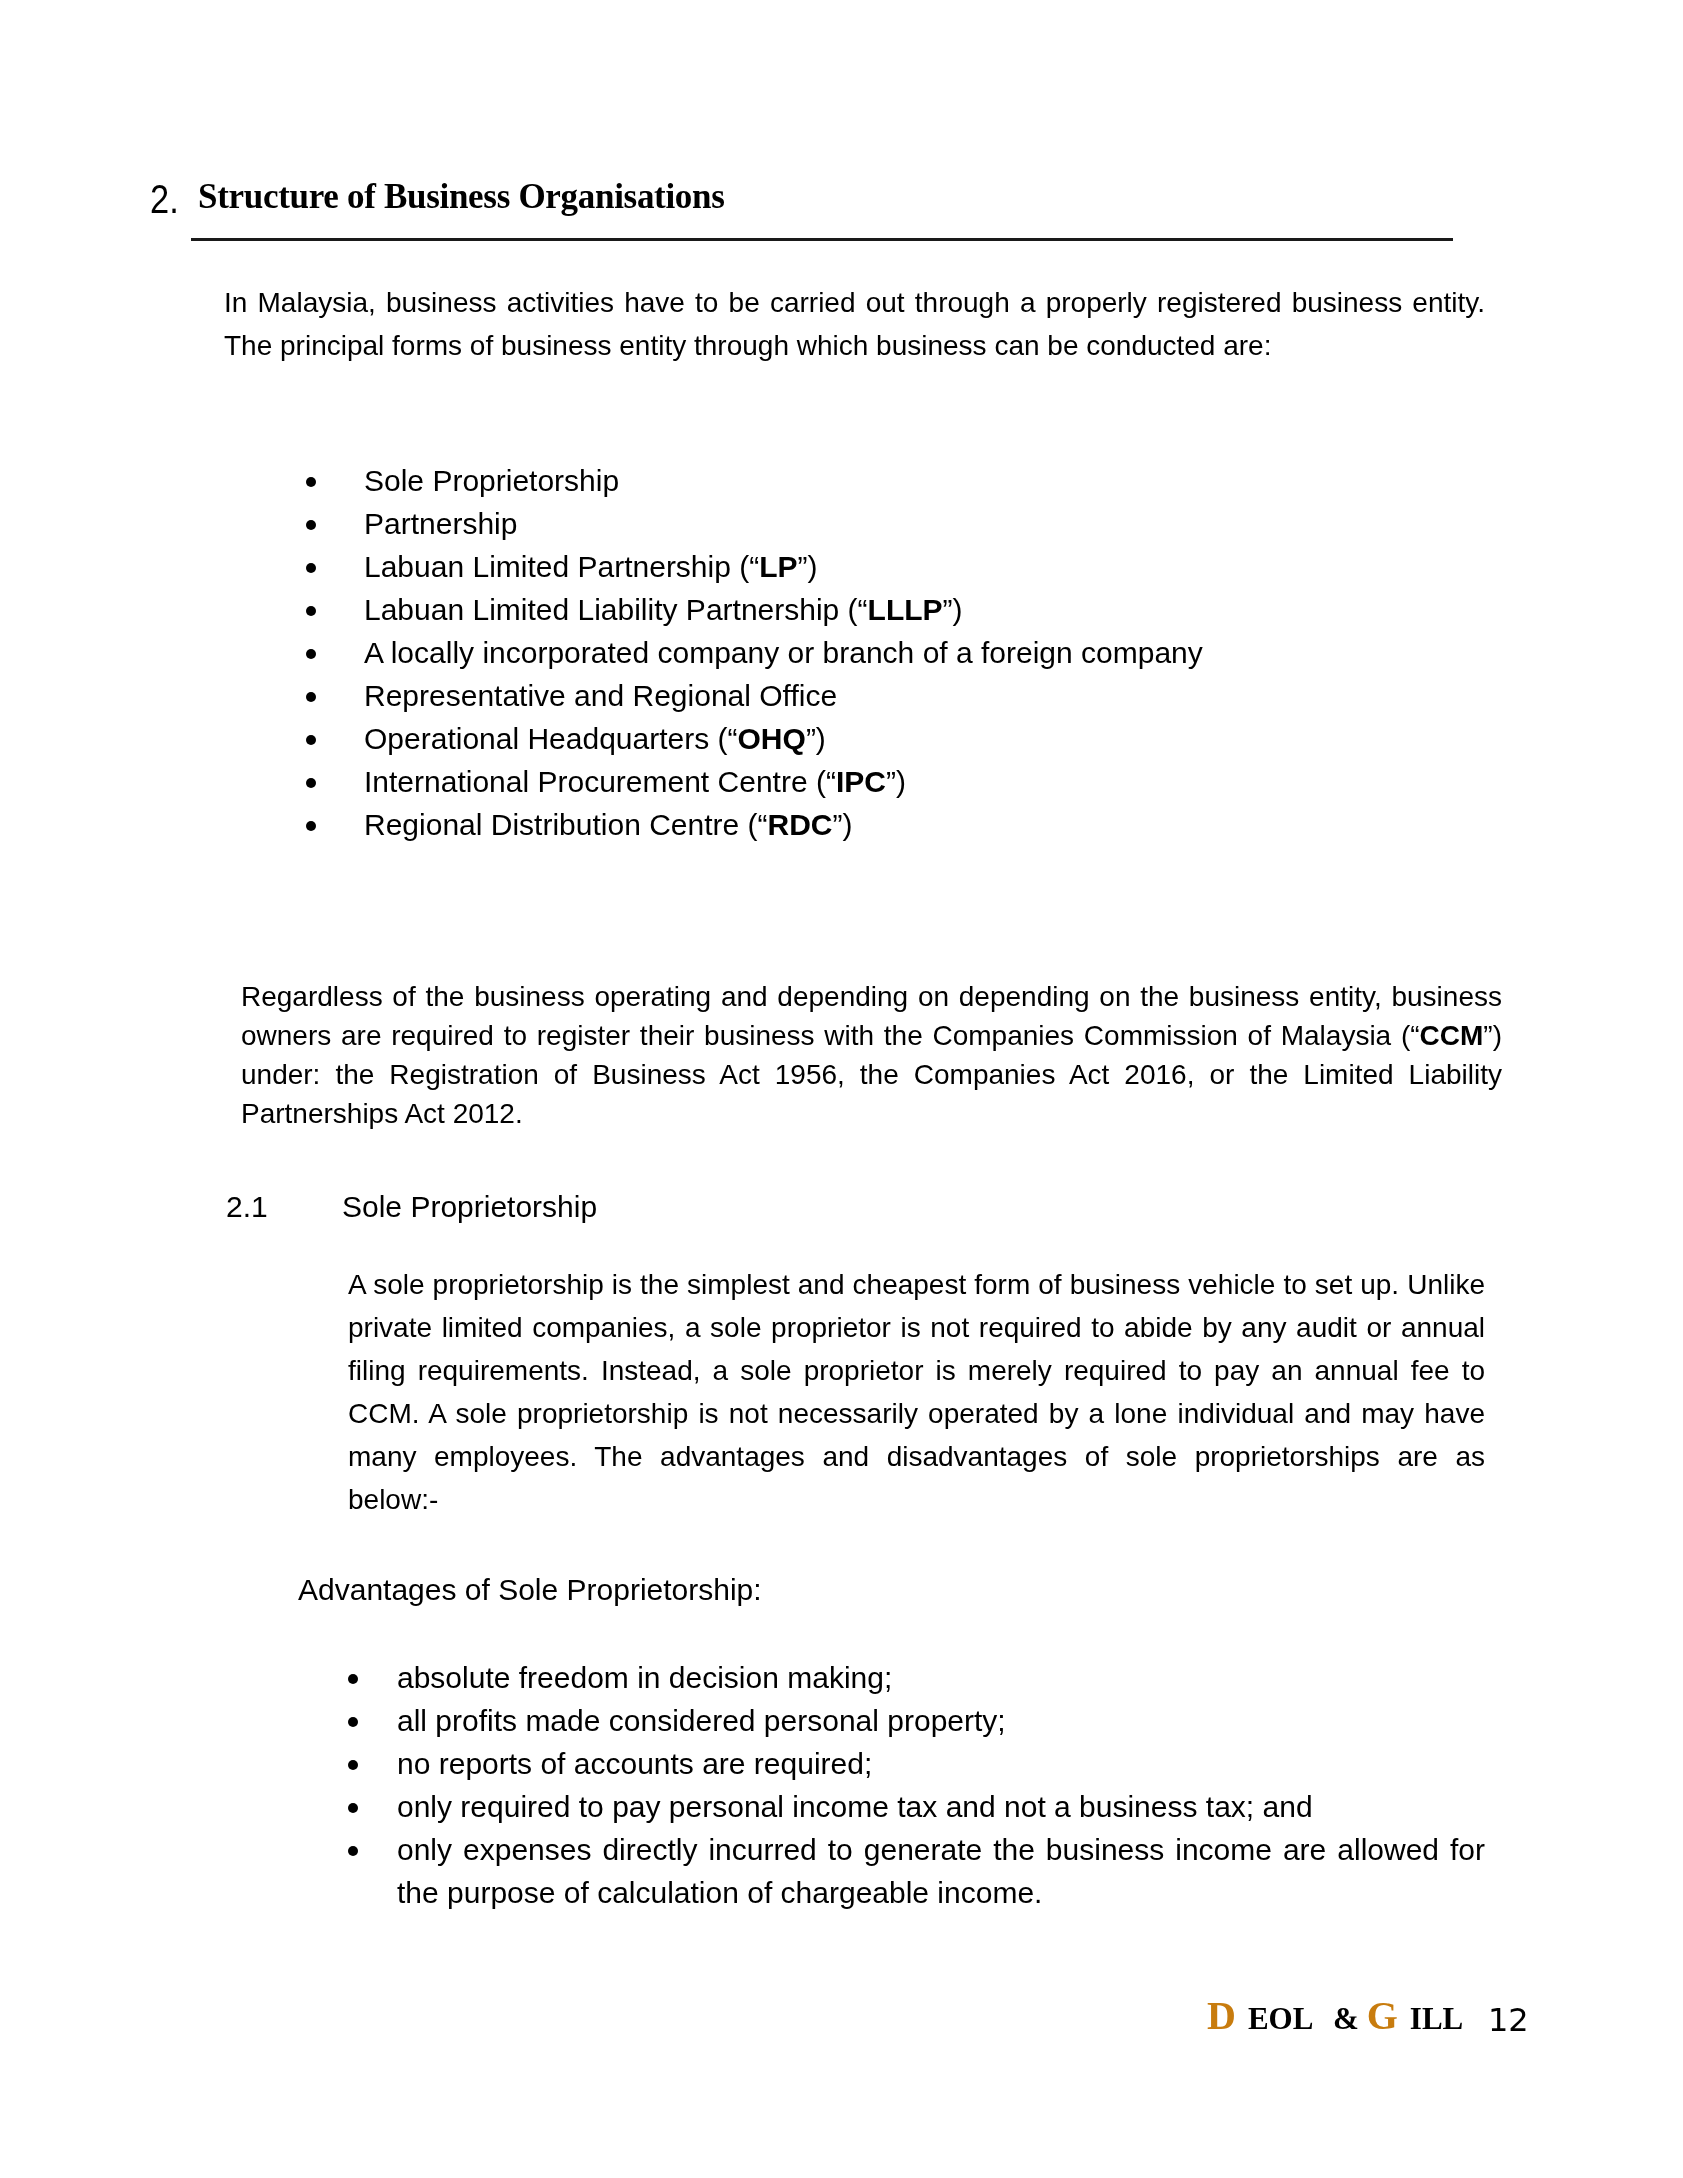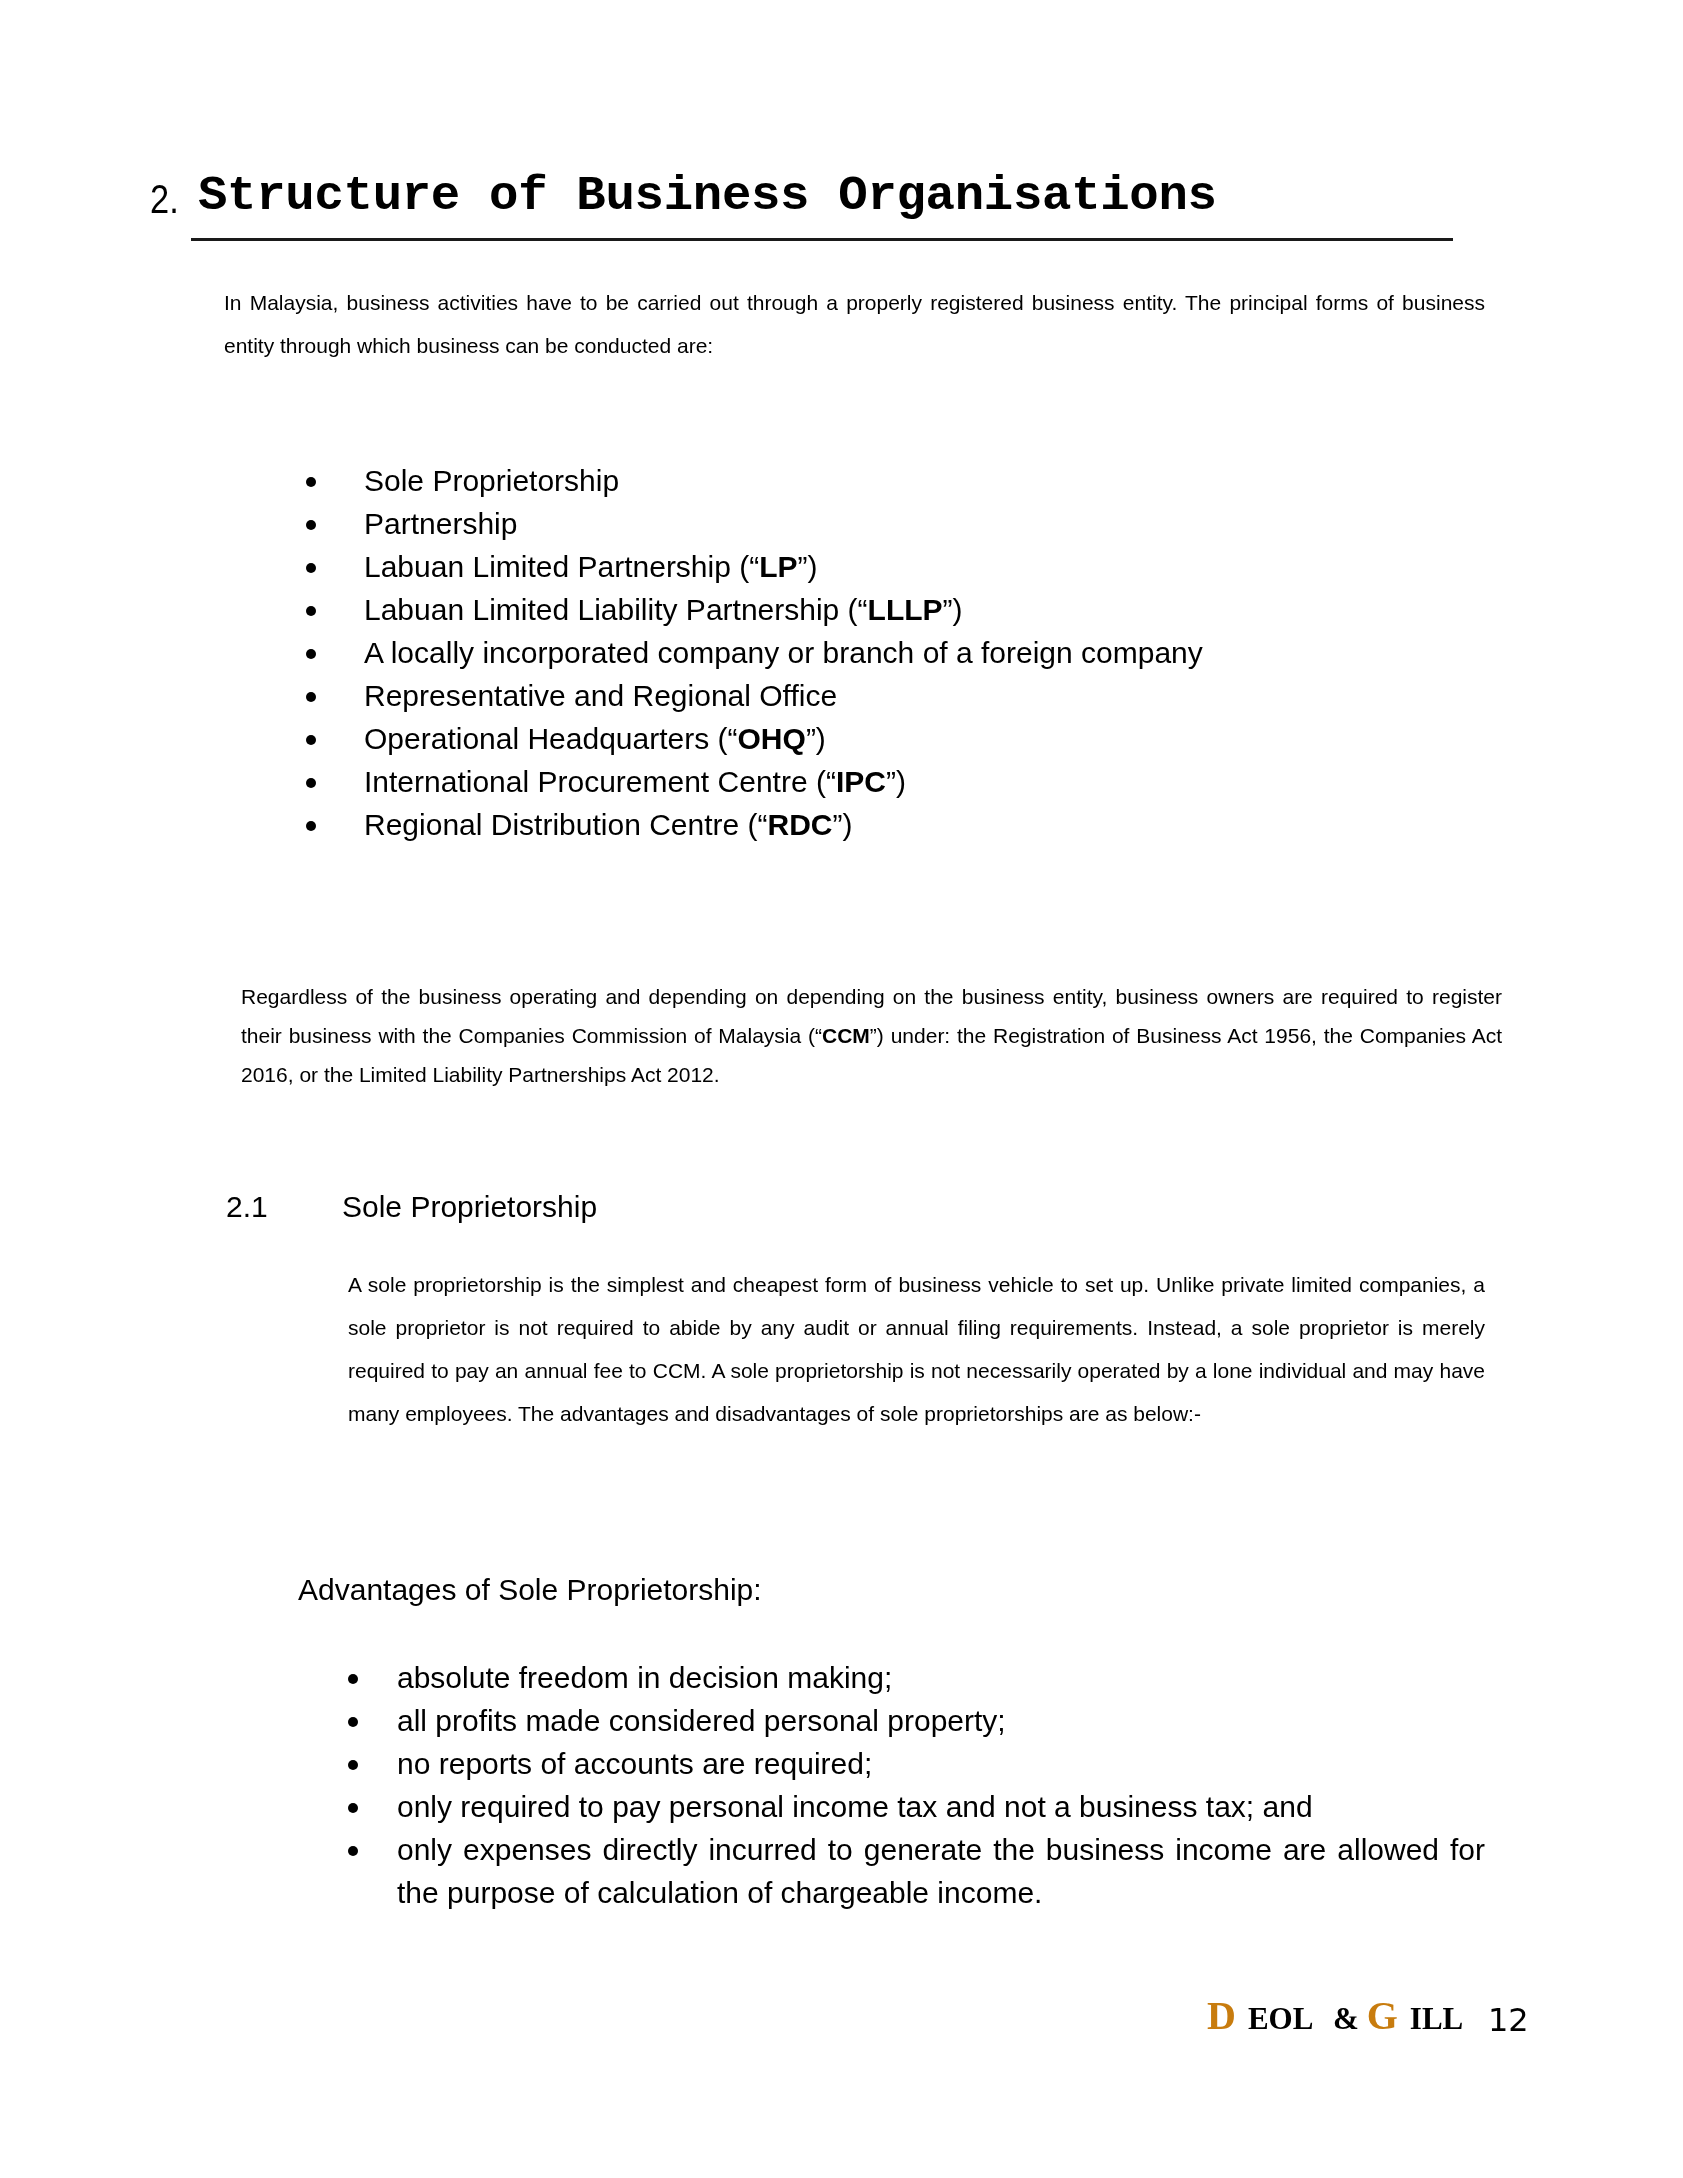--- a/index.html
+++ b/index.html
@@ -2,25 +2,25 @@
 <html><head>
 <meta charset="utf-8">
 <style>
   html, body { margin: 0; padding: 0; background: #ffffff; }
   body { width: 1683px; height: 2178px; position: relative; overflow: hidden; color: #000; }
   .abs { position: absolute; }
   .sans { font-family: "Liberation Sans", sans-serif; }
 
   
   .h-num { left: 150px; top: 174px; font-size: 40px; line-height: 50px; font-family: "Liberation Sans Narrow", "Liberation Sans", sans-serif; transform: scaleX(0.86); transform-origin: left; }
-  .h-title { left: 198px; top: 170px; font-size: 49px; line-height: 53px; font-weight: bold; font-family: Liberation Mono, monospace; letter-spacing: -0.3px; }
+  .h-title { left: 198px; top: 170px; font-size: 35px; line-height: 53px; font-weight: bold; font-family: Liberation Serif, serif; letter-spacing: -0.3px; }
   .h-rule { left: 191px; top: 238px; width: 1262px; height: 3px; background: #1a1a1a; }
 
   
-  .para { font-size: 21px; text-align: justify; text-align-last: left; }
+  .para { font-size: 28px; text-align: justify; text-align-last: left; }
   .p1 { left: 224px; top: 281px; width: 1261px; line-height: 43px; }
   .p2 { left: 224px; top: 960px; width: 1261px; line-height: 39px; }
   .p3 { left: 348px; top: 1263px; width: 1137px; line-height: 43px; }
 
   
   ul.blist { list-style: none; margin: 0; padding: 0; }
   ul.blist li { position: relative; font-size: 30px; }
   ul.blist li .dot { position: absolute; width: 10px; height: 10px; border-radius: 50%; background: #000; }
   .l1 { left: 364px; top: 459px; width: 1119px; }
   .l1 li { line-height: 43px; }

